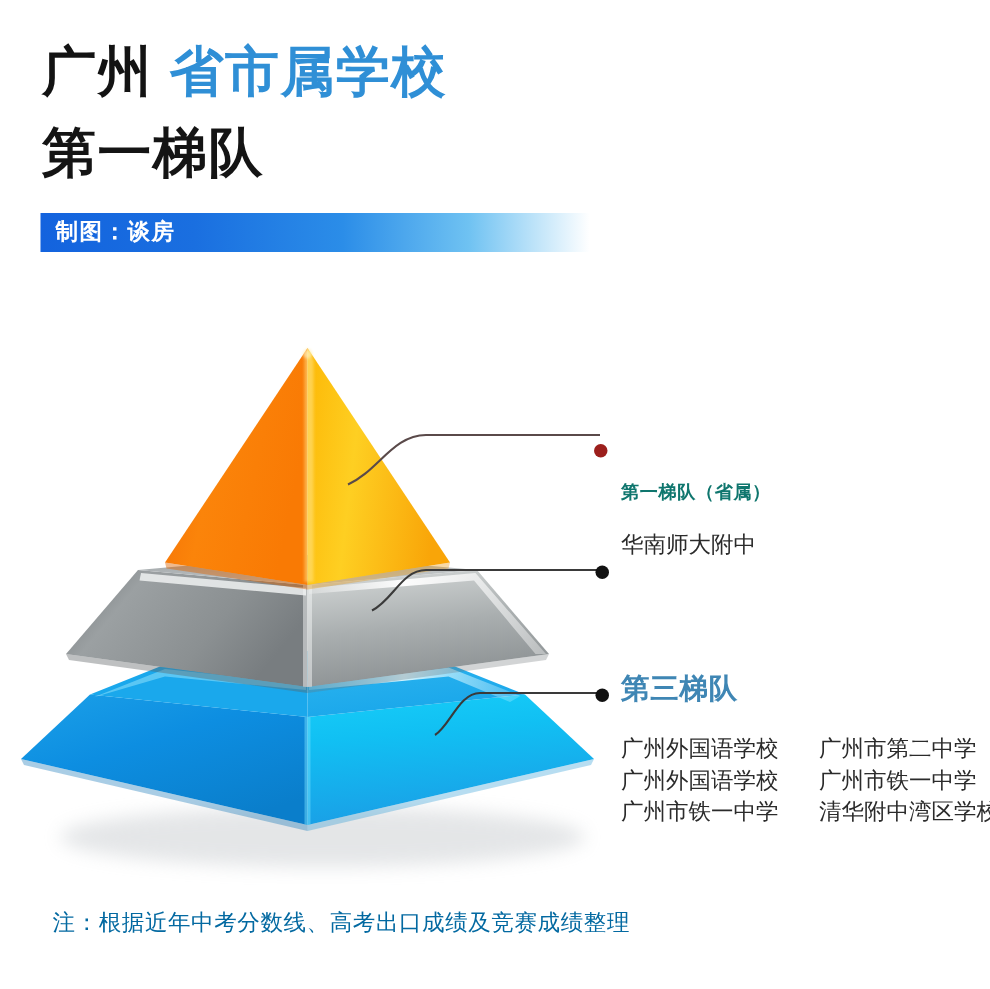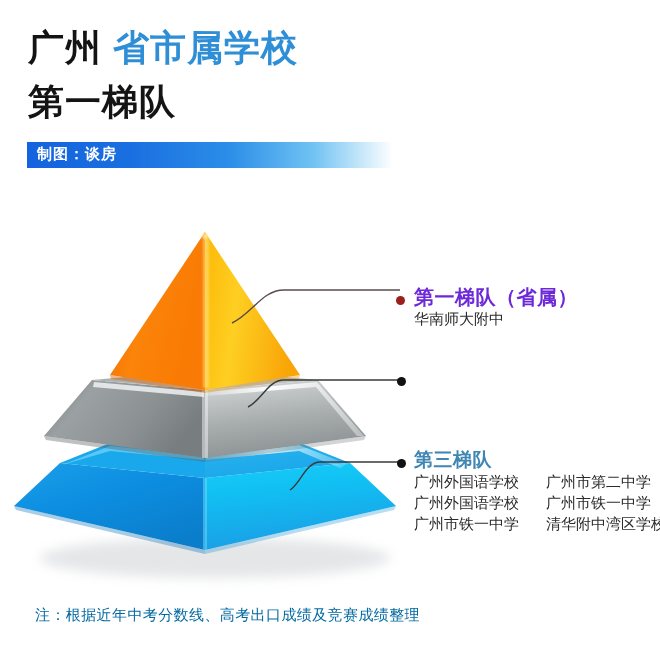--- a/index.html
+++ b/index.html
@@ -44,26 +44,26 @@
     font-size:19px;font-weight:bold;letter-spacing:.5px;line-height:1.1;
   }
   .callout-school{
     font-size:15px;color:#2b2b2b;line-height:1.42;
   }
   .school-row{display:block;}
   .school-col{display:inline-block;}
   .school-col.first{min-width:132px;}
 
   #callout-1{left:414px;top:286px;}
-  #callout-1 .callout-heading{color:#6d28d9;font-size:20px;}
+  #callout-1 .callout-heading{color:#0f766e;font-size:12px;margin-top:36px;}
   #callout-2{left:414px;top:368px;}
   #callout-2 .callout-heading{color:#497a96;}
   #callout-3{left:414px;top:450px;}
   #callout-3 .callout-heading{color:#3f86b4;}
-  .callout-schools{margin-top:0;}
+  .callout-schools{margin-top:18px;}
 
   .dot{position:absolute;width:9px;height:9px;border-radius:50%;}
   #dot-1{left:396px;top:296px;background:#9c1f1c;}
   #dot-2{left:397px;top:377px;background:#111111;}
   #dot-3{left:397px;top:459px;background:#111111;}
 
   
   #footnote{
     position:absolute;left:35px;top:606px;
     font-size:15px;color:#0369a1;letter-spacing:.4px;white-space:nowrap;

